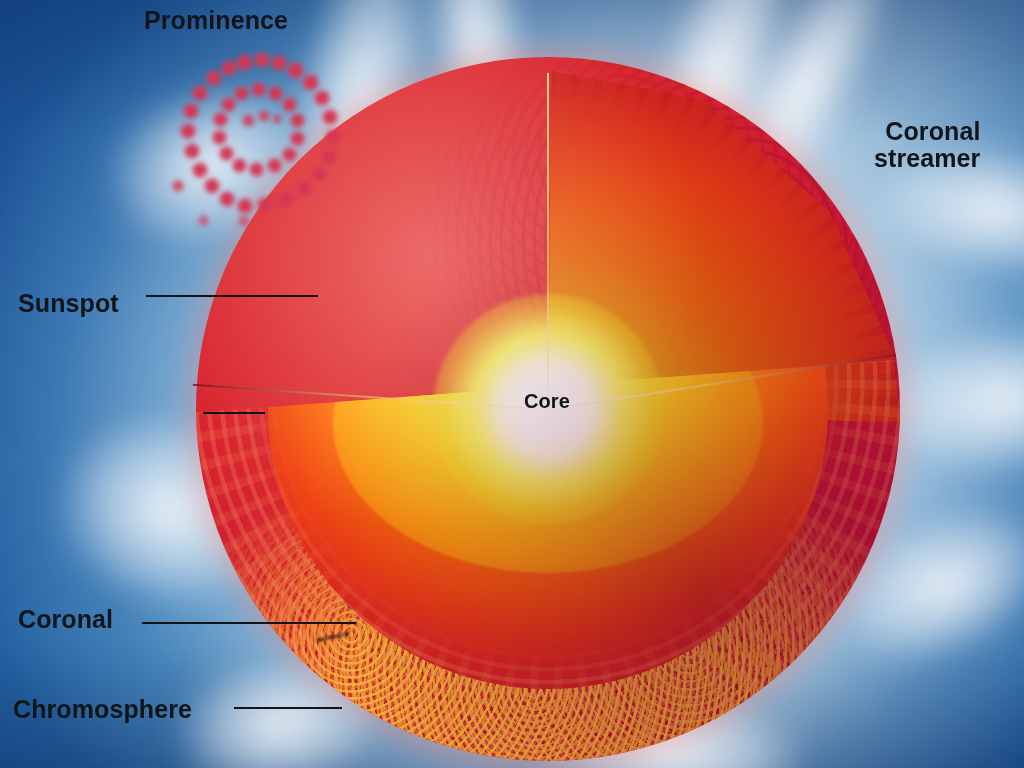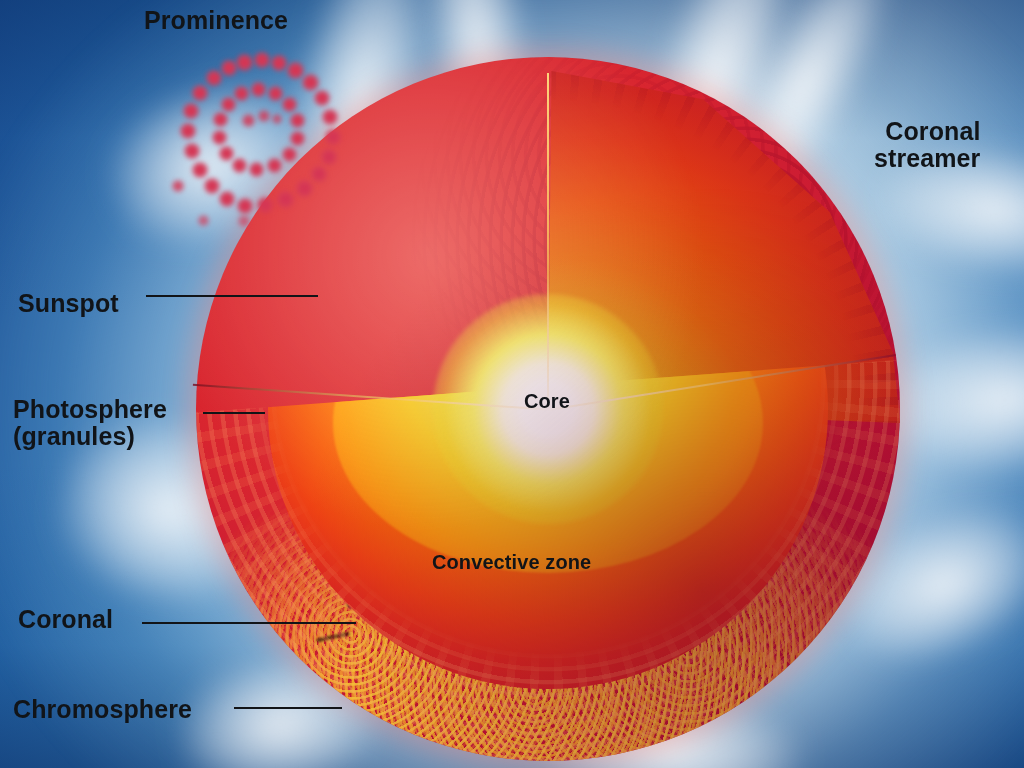--- a/index.html
+++ b/index.html
@@ -325,28 +325,23 @@
   <div class="lbl lbl-out" style="left: 144px; top: 7px; text-align: right;">Prominence</div>
 
   <div class="lbl lbl-out l-coronal">
     <div>Coronal</div>
     <div>streamer</div>
   </div>
 
   <div class="lbl lbl-out l-sunspot">Sunspot</div>
   <div class="leader" style="left:146px;top:295px;width:172px;"></div>
 
-  <div class="lbl lbl-out l-photosphere">
-    <div>Photosphere</div>
-    <div>(granules)</div>
-  </div>
   <div class="leader" style="left:203px;top:412px;width:62px;"></div>
 
   <div class="lbl lbl-out l-filament">Coronal</div>
   <div class="leader" style="left:142px;top:622px;width:214px;"></div>
 
   <div class="lbl lbl-out l-chromosphere">Chromosphere</div>
   <div class="leader" style="left:234px;top:707px;width:108px;"></div>
 
   <div class="lbl lbl-in l-core">Core</div>
-  <div class="lbl lbl-in l-convective">Convective zone</div>
 
 </div>
 
 </body></html>

